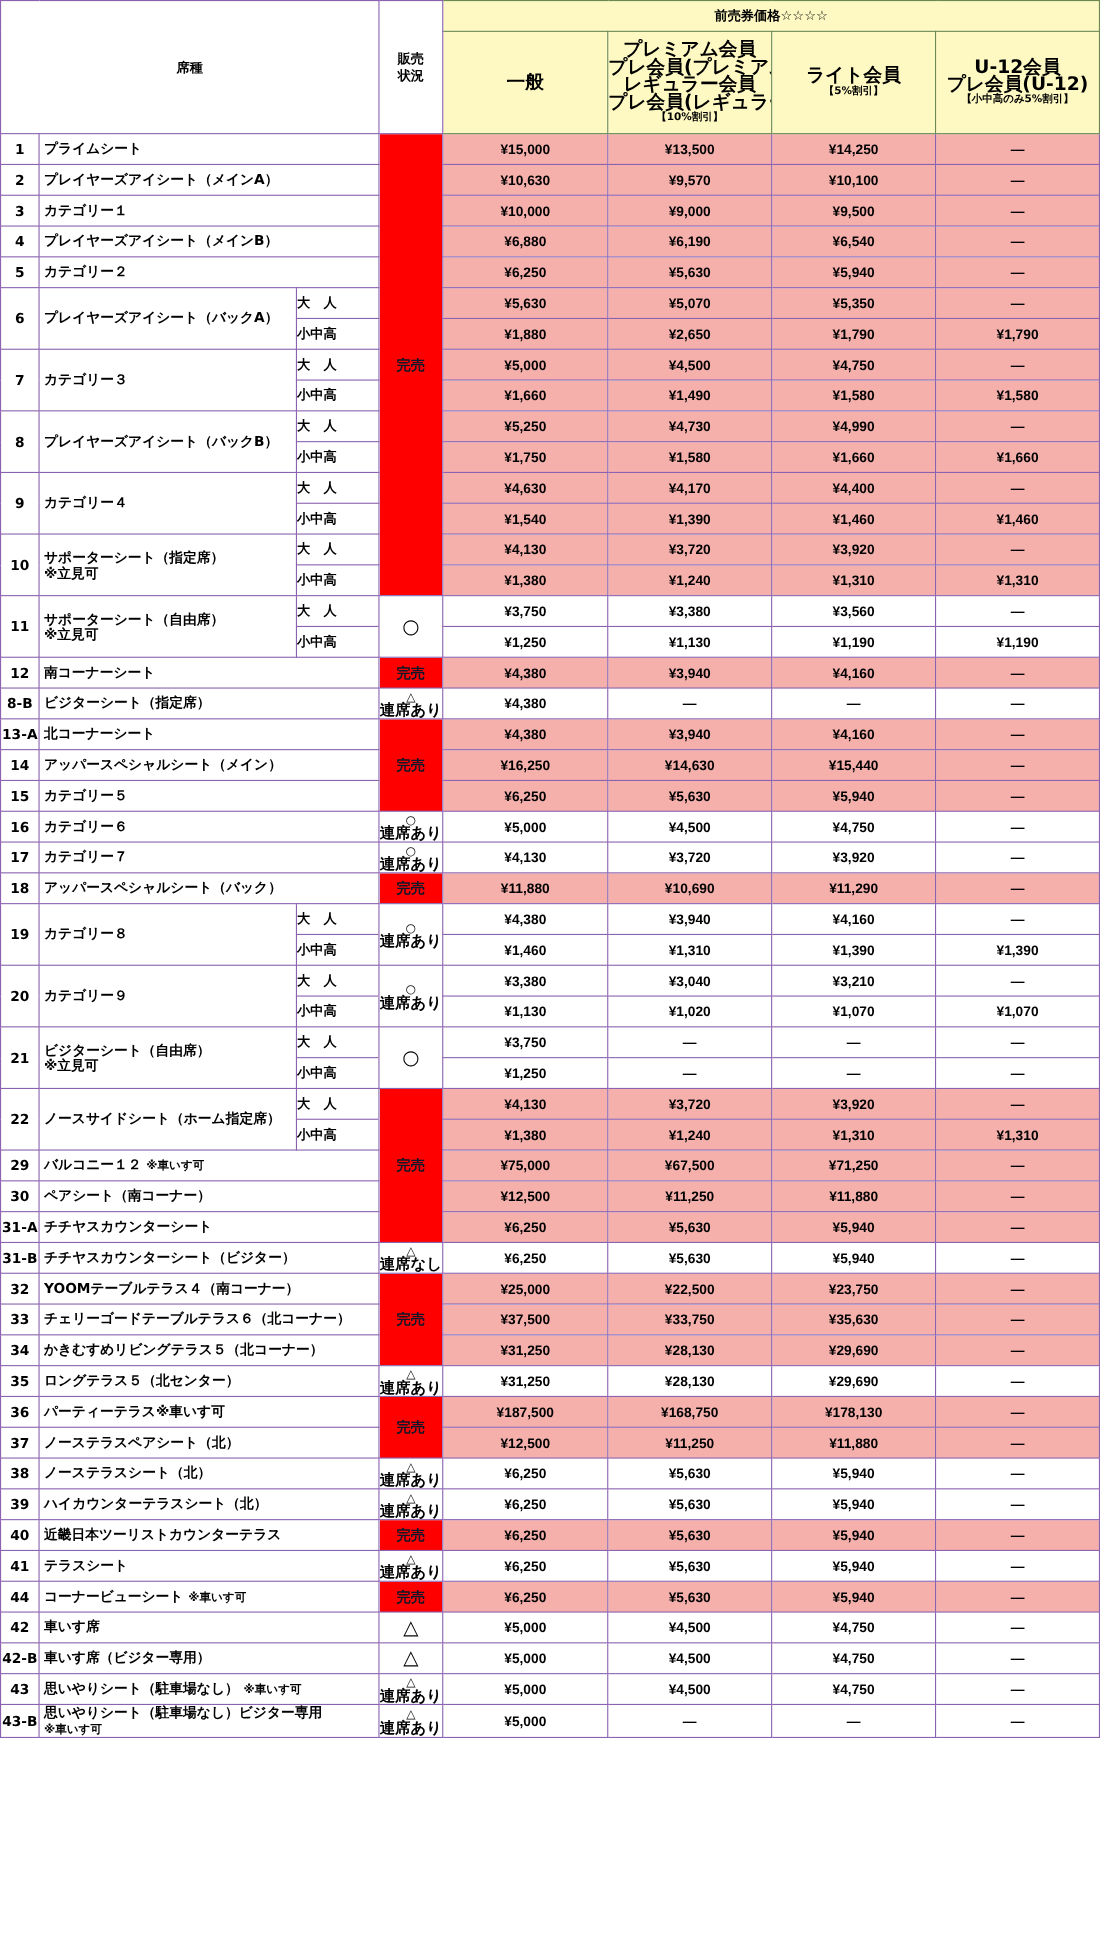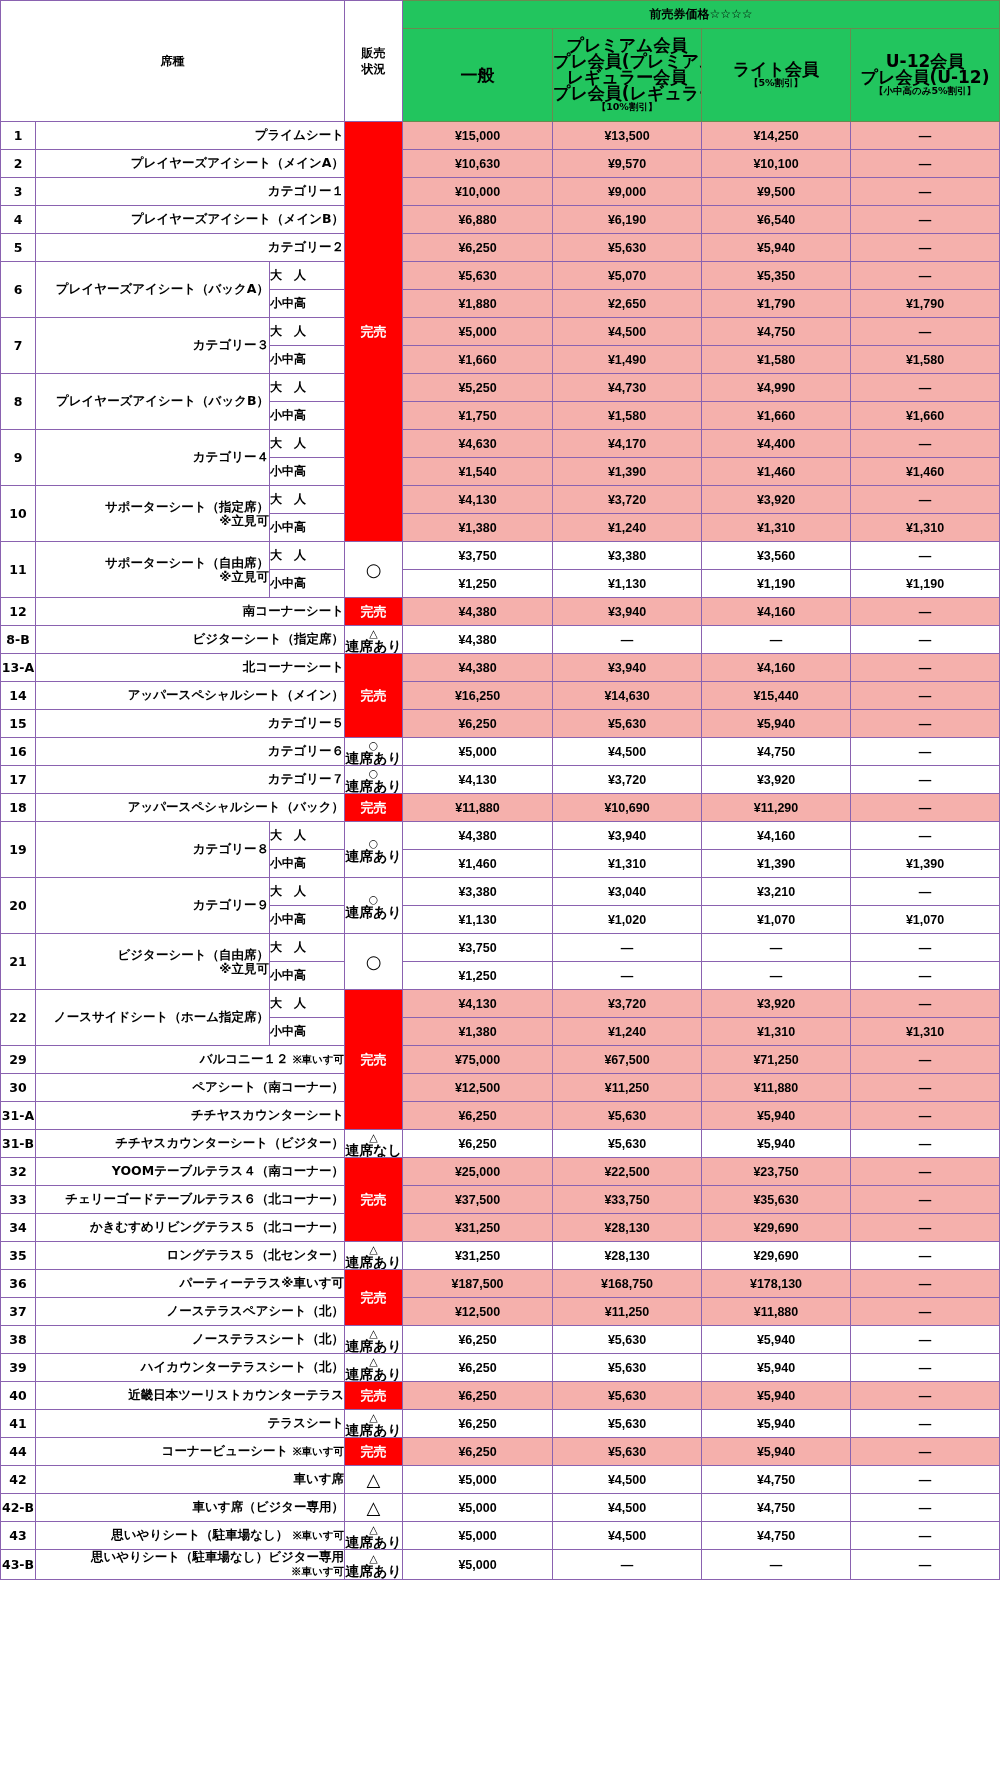--- a/index.html
+++ b/index.html
@@ -1,29 +1,29 @@
 <!DOCTYPE html>
 <html><head>
 <meta charset="utf-8">
 <style>
   html, body { margin:0; padding:0; background:#ffffff; }
   body { width:1000px; height:1776px; overflow:hidden; font-family:"DejaVu Sans","Liberation Sans",sans-serif; color:#000; }
   table { border-collapse:collapse; table-layout:fixed; width:999px; position:absolute; left:0; top:0; }
   td, th { border:1px solid #8a62b0; padding:0; font-weight:bold; font-size:12.5px; overflow:hidden; white-space:nowrap; }
   th { background:#fff; font-size:12px; text-align:center; vertical-align:middle; }
-  th.green { background:#22c55e; border-color:#6a8a50; }
+  th.green { background:#fef9c3; border-color:#6a8a50; }
   th .sm { font-size:9.5px; display:block; line-height:12px; }
   th .ln { display:block; line-height:16px; font-size:17px; }
   td.no { text-align:center; font-size:12.5px; }
-  td.name { padding-left:4px; text-align:right; font-size:12.5px; }
-  td.name .note { font-size:10.5px;font-family:Liberation Serif, serif; }
+  td.name { padding-left:4px; text-align:left; font-size:12.5px; }
+  td.name .note { font-size:10.5px; }
   td.sub { text-align:left; font-size:12px; }
   td.sub.top { border-bottom:1px dashed #999; }
   td.status { text-align:center; vertical-align:middle; }
-  td.status.sold { background:#ff0000; color:#ffffff; font-size:13px; }
+  td.status.sold { background:#ff0000; color:#0f172a; font-size:13px; }
   td.status .mark { display:block; font-size:11px; line-height:12px; }
   td.status .mark.big { font-size:18px; line-height:20px; }
   td.status .txt { display:block; font-size:14px; line-height:12px; }
   td.price { text-align:center; font-size:12.5px; font-family:"Liberation Sans Narrow","Liberation Sans",sans-serif; }
   tr.pink td.price { background:#f5b0ac; }
   tr.row { height:28px; }
 </style>
 </head>
 <body>
 

